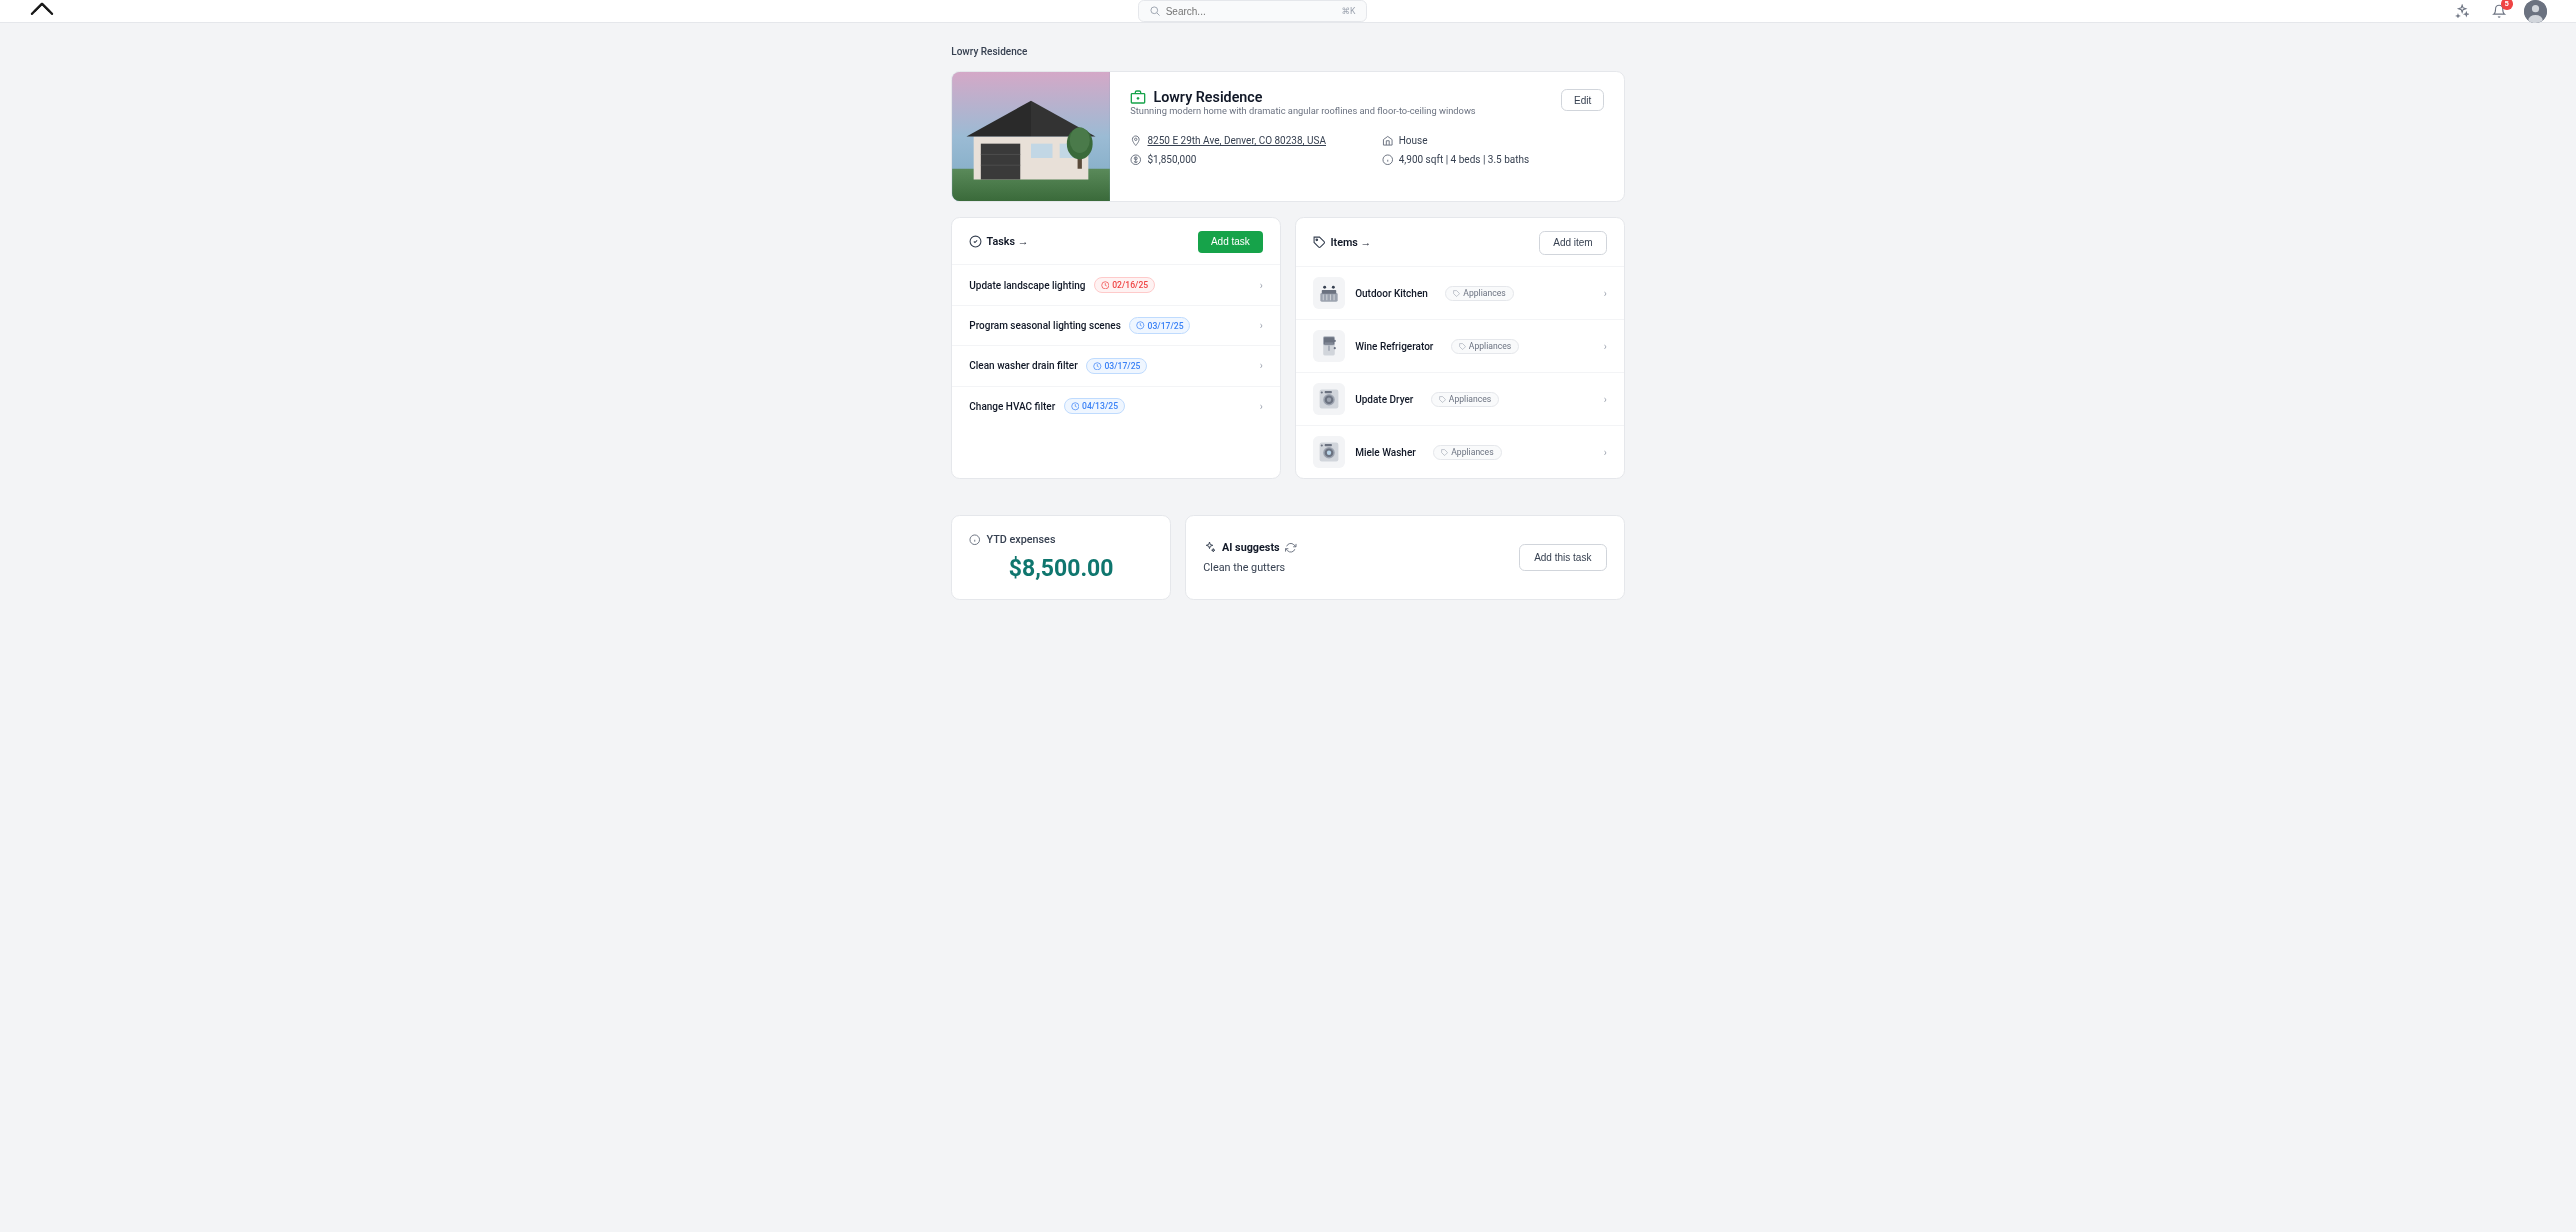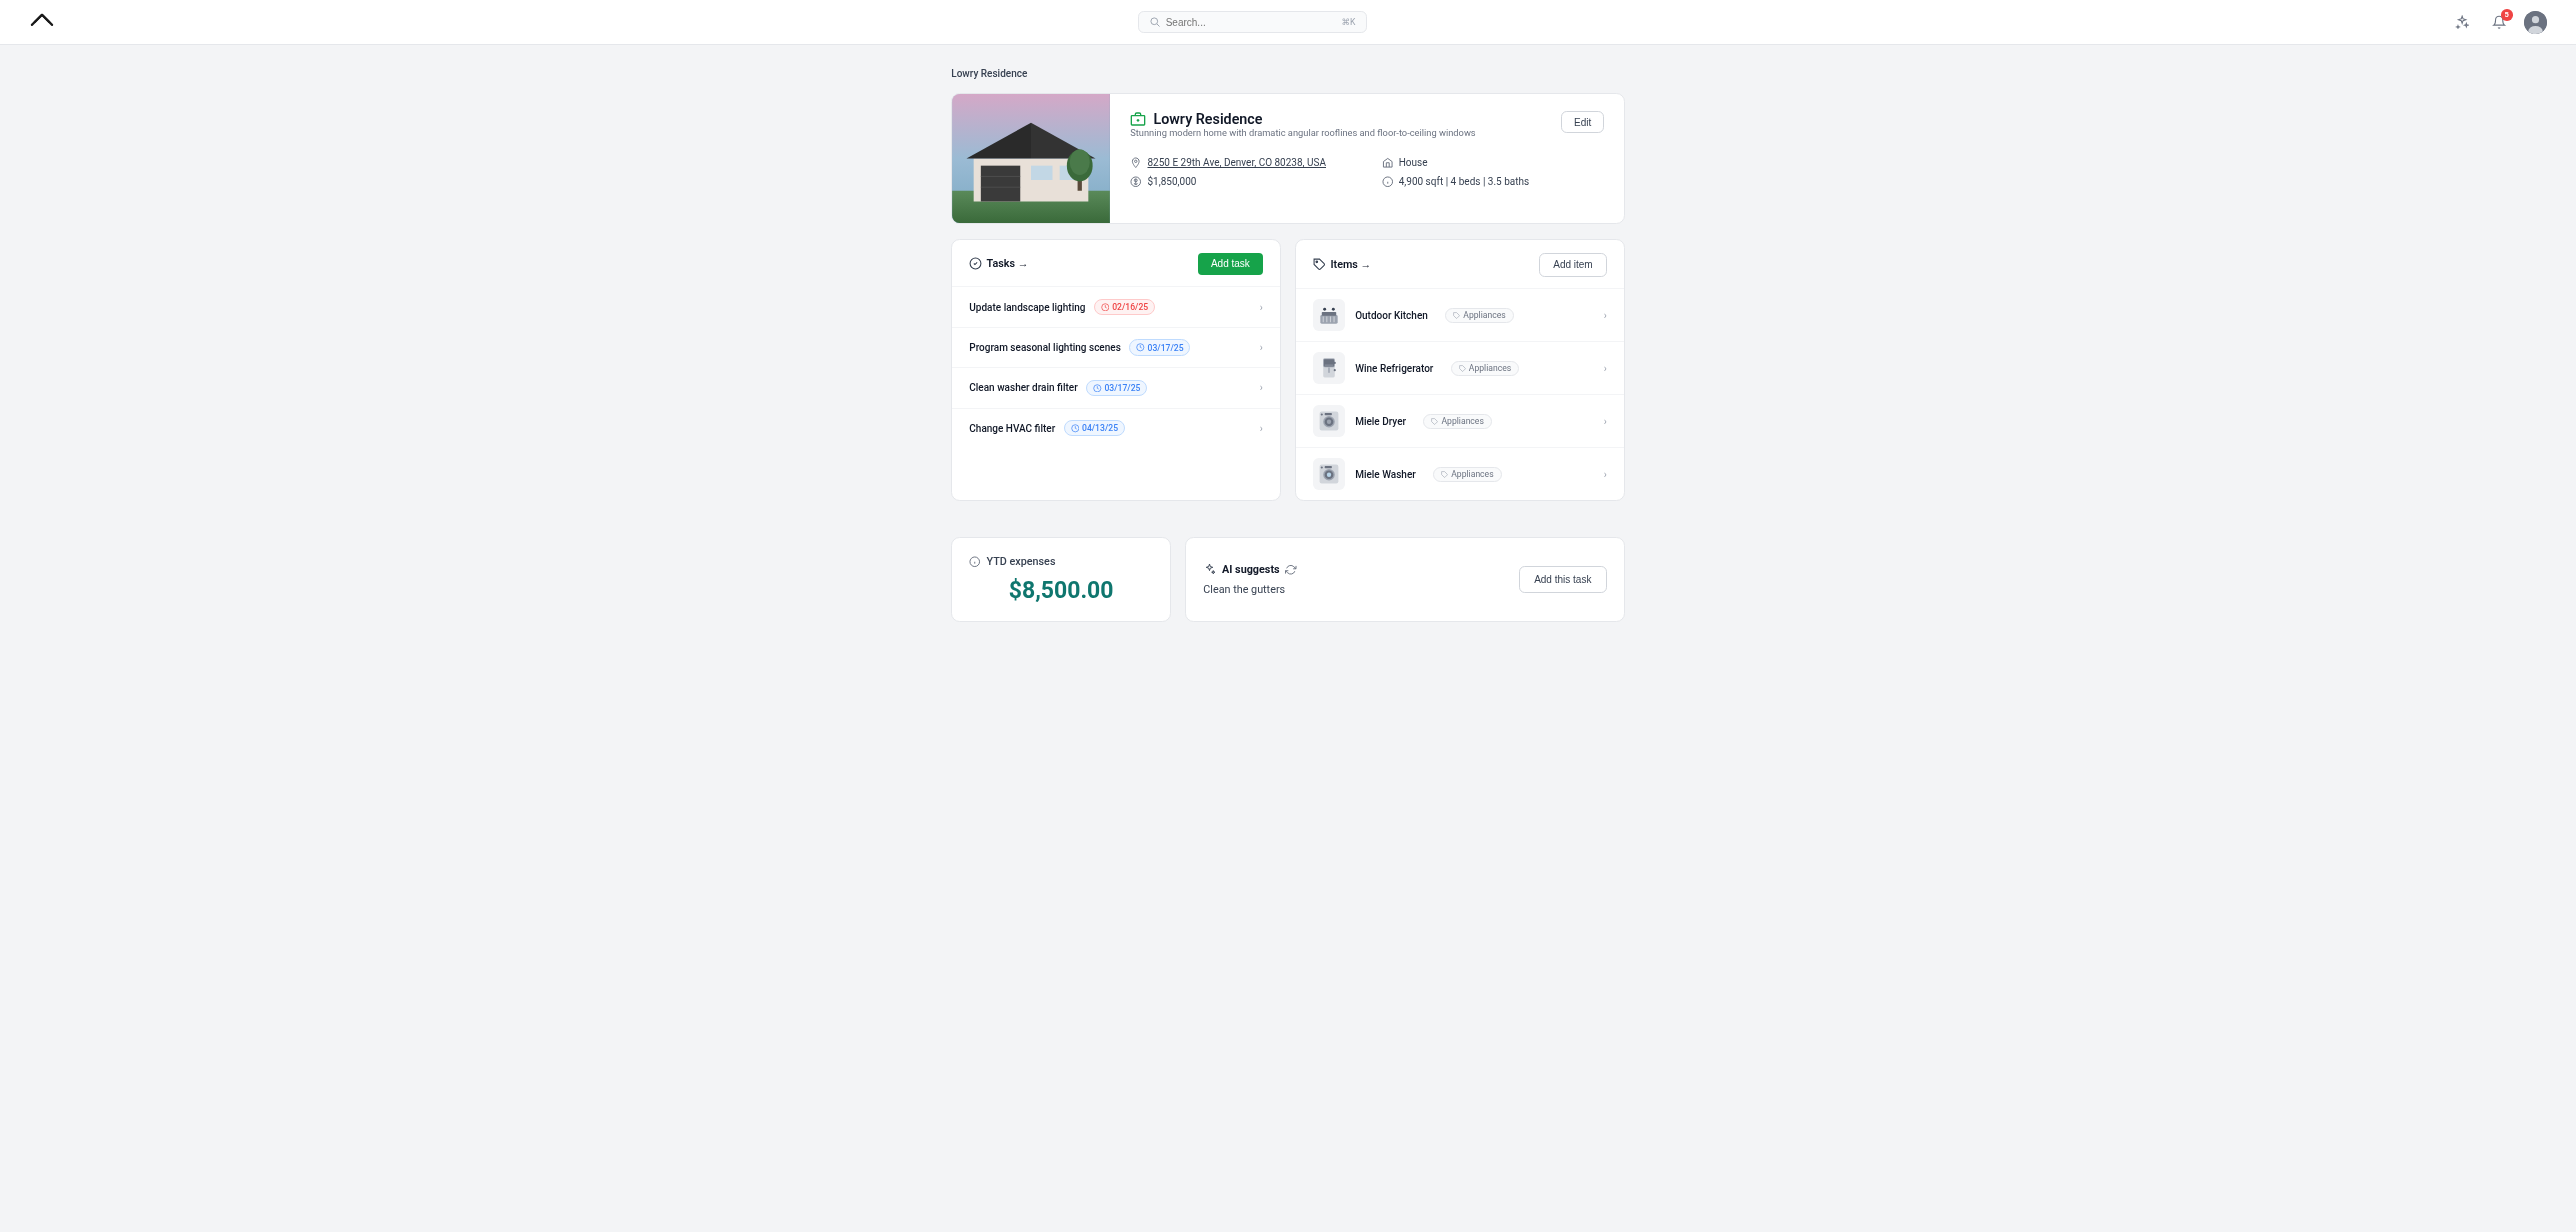--- a/index.html
+++ b/index.html
@@ -11,21 +11,21 @@
     }
 
     
     .topnav {
       background: #fff;
       border-bottom: 0.7px solid #e5e7eb;
       display: flex;
       align-items: center;
       justify-content: space-between;
       padding: 0 29px;
-      height: 45px;
+      height: 23px;
       position: sticky;
       top: 0;
       z-index: 100;
     }
     .topnav-logo {
       display: flex;
       align-items: center;
     }
     .logo-icon {
       width: 26px;
@@ -668,21 +668,21 @@
         <svg width="26" height="26" viewBox="0 0 36 36" fill="none" xmlns="http://www.w3.org/2000/svg">
     <rect width="36" height="36" rx="6" fill="#f3f4f6"></rect>
     <rect x="5" y="5" width="26" height="26" rx="3" fill="#d1d5db"></rect>
     <circle cx="18" cy="19" r="8" fill="#9ca3af"></circle>
     <circle cx="18" cy="19" r="6" fill="#6b7280"></circle>
     <circle cx="18" cy="19" r="3" fill="#9ca3af"></circle>
     <circle cx="8" cy="9" r="1.5" fill="#6b7280"></circle>
     <rect x="12" y="7" width="10" height="3" rx="1" fill="#6b7280"></rect>
   </svg>
       </div>
-      <span class="item-name">Miele Dryer</span>
+      <span class="item-name">Update Dryer</span>
       <span class="item-tag">
         <svg width="7.2" height="7.2" viewBox="0 0 24 24" fill="none" stroke="#9ca3af" stroke-width="2">
           <path d="M20.59 13.41l-7.17 7.17a2 2 0 01-2.83 0L2 12V2h10l8.59 8.59a2 2 0 010 2.82z"></path>
         </svg>
         Appliances
       </span>
     </div>
     <span class="chevron-right">›</span>
   </div>
           <div class="item-row">

